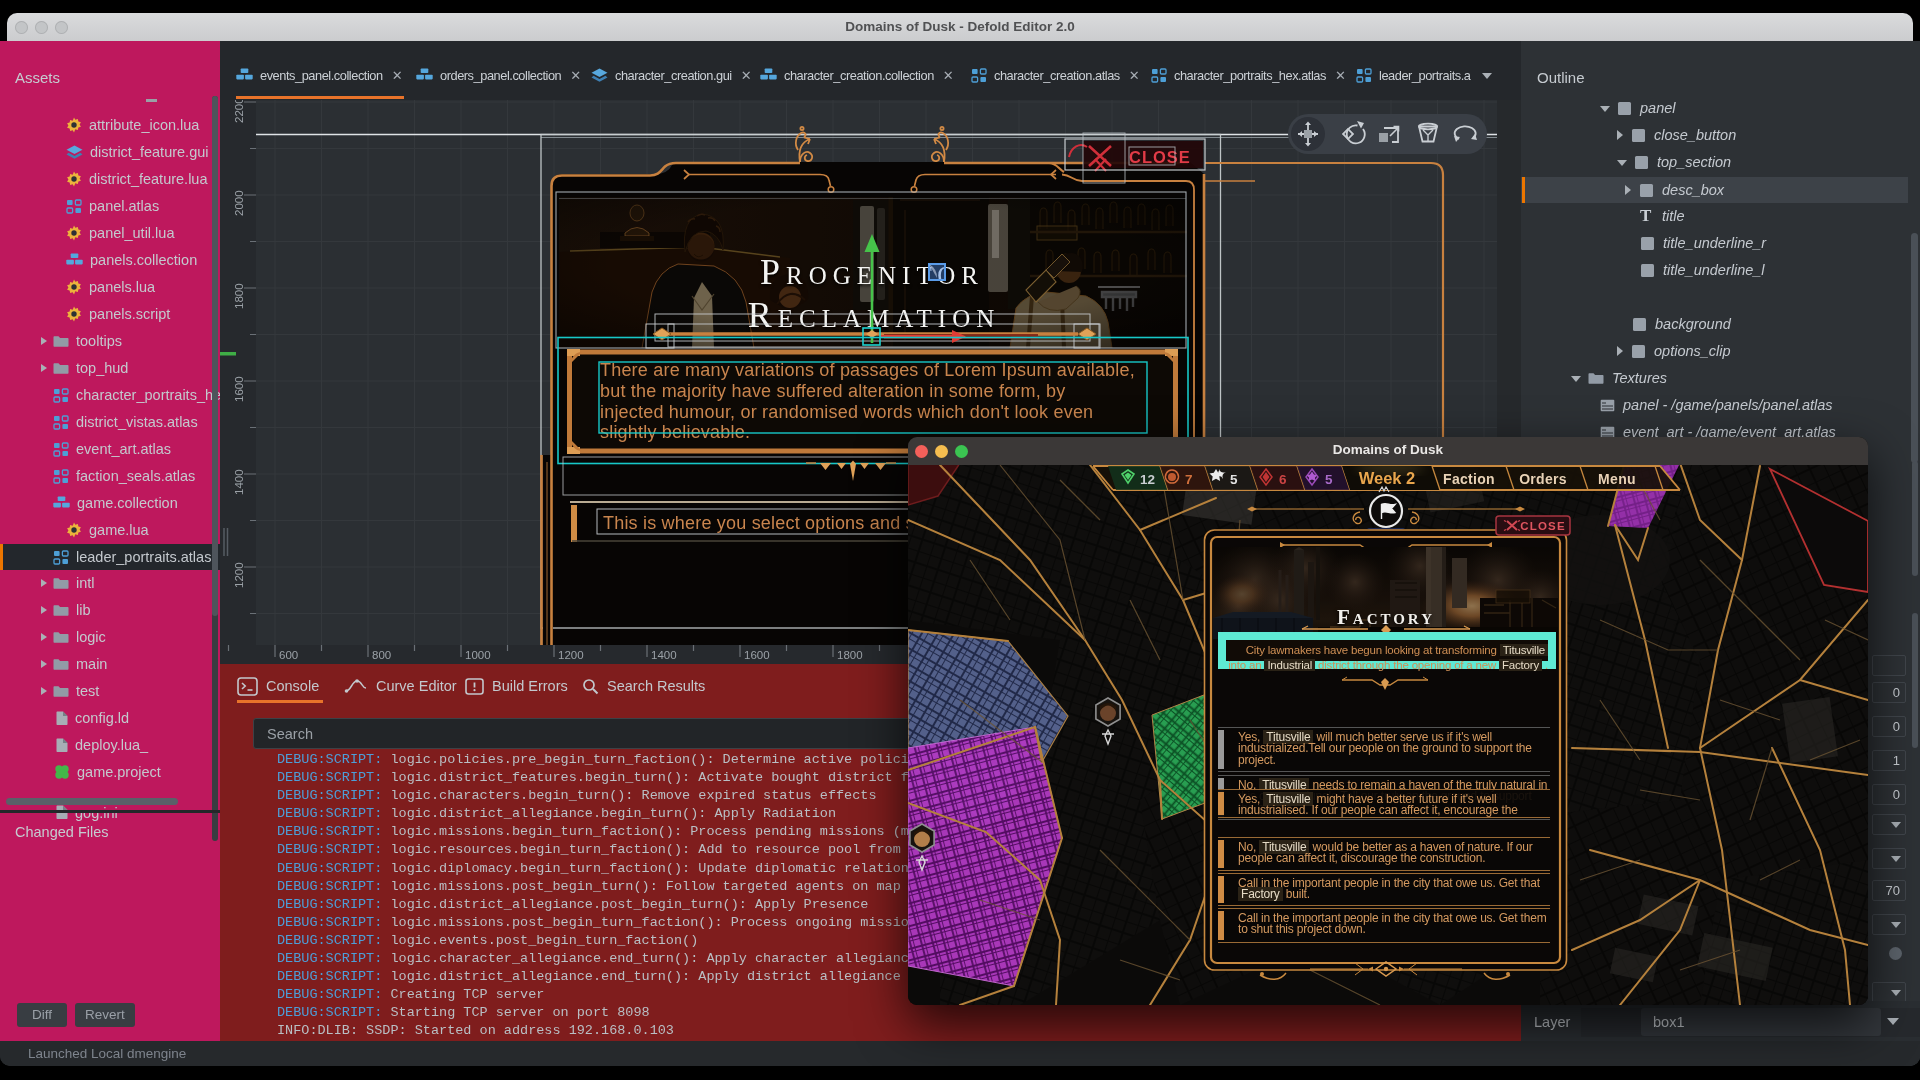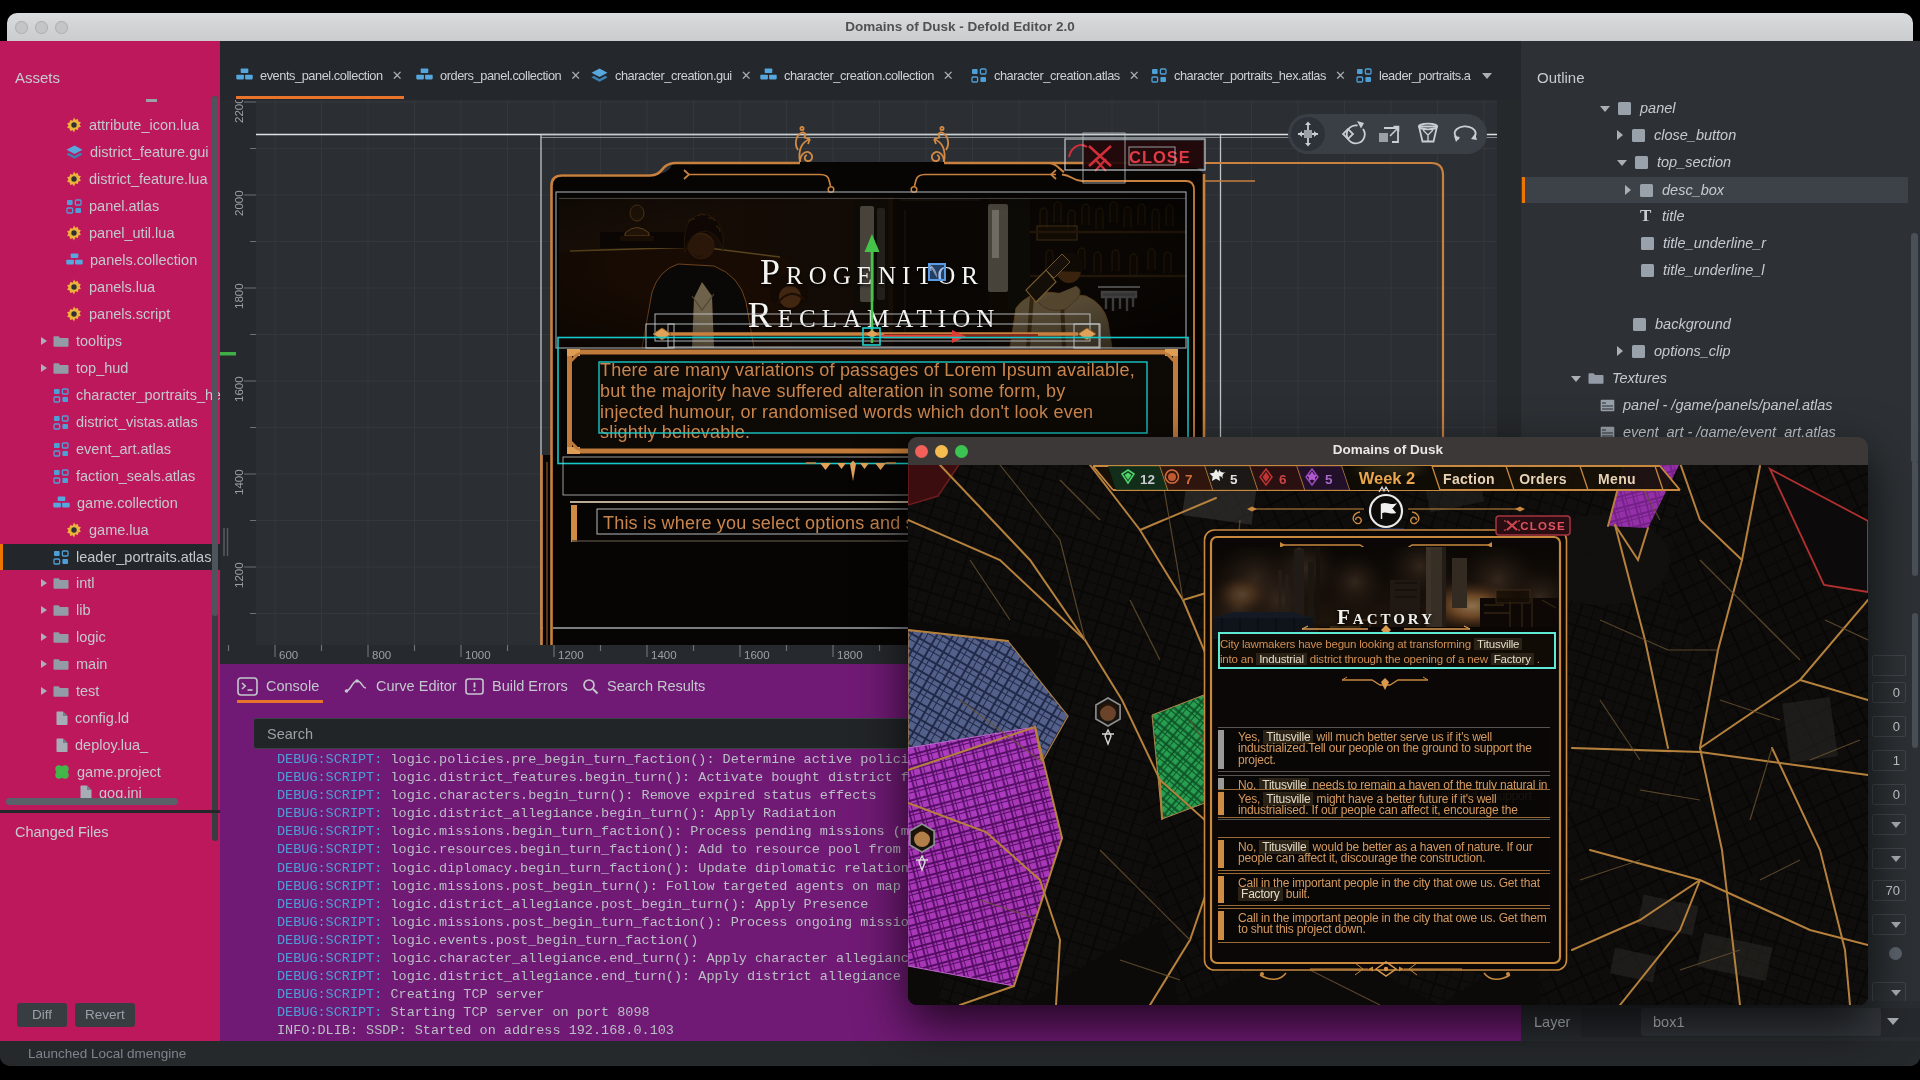--- a/index.html
+++ b/index.html
@@ -33,21 +33,21 @@
   .btn { position:absolute; height:24px; background:#383d42; border-radius:3px; color:#9aa0a7; font-size:13.5px; text-align:center; line-height:24px; }
   
   #tabstrip { position:absolute; left:220px; top:0; width:1301px; height:59px; background:#24272b; }
   .tab { position:absolute; top:21px; height:26px; display:flex; align-items:center; color:#ccd1d6; font-size:12.8px; letter-spacing:-0.45px; white-space:nowrap; }
   .tab svg { margin-right:7px; }
   .tab .x { margin-left:9px; color:#a7adb4; font-size:13px; }
   #tabu { position:absolute; left:16px; top:55px; width:168px; height:3px; background:#e8732a; }
   
   #canvas { position:absolute; left:220px; top:59px; width:1301px; height:564px; background:#2b2f33; overflow:hidden; }
   
-  #console { position:absolute; left:220px; top:623px; width:1301px; height:377px; background:#701a75; }
+  #console { position:absolute; left:220px; top:623px; width:1301px; height:377px; background:#7f1d1d; }
   .ctab { position:absolute; top:17px; height:26px; display:flex; align-items:center; color:#c3c8cd; font-size:14.5px; }
   .ctab svg { margin-right:8px; }
   #consoleu { position:absolute; left:17px; top:36px; width:86px; height:3px; background:#e8732a; }
   #csearch { position:absolute; left:33px; top:54px; width:1240px; height:31px; background:#222528;
     border:1px solid #3d4146; border-radius:3px; color:#9aa0a6; font-size:14.5px; line-height:30px; padding-left:13px; }
   #clog { position:absolute; left:57px; top:87px; width:1230px; height:286px; overflow:hidden;
     font-family:"Liberation Mono", monospace; font-size:13.5px; line-height:18.1px; color:#b9bfc4; white-space:pre; }
   #clog .d { color:#4d9ed8; }
   
   #right { position:absolute; left:1521px; top:0; width:399px; height:1025px; background:#2d3135; }
@@ -65,21 +65,21 @@
   #status { position:absolute; left:0; top:1000px; width:1920px; height:25px; background:#26292c;
     color:#7e848d; font-size:13.5px; line-height:25px; padding-left:28px; border-radius:0 0 10px 10px; }
   
   #gamewin { position:absolute; left:908px; top:437px; width:960px; height:568px; border-radius:9px;
     overflow:hidden; box-shadow:0 18px 50px rgba(0,0,0,.75); background:#0b0a09; }
   #gwtitle { position:absolute; left:0; top:0; width:960px; height:28px; background:#3b3837; }
   #gwtitle .t { position:absolute; top:5px; width:100%; text-align:center; font-size:13.5px; font-weight:bold; color:#e9e7e5; }
   .gl { position:absolute; top:7.5px; width:13px; height:13px; border-radius:50%; }
   #gwmap { position:absolute; left:0; top:0; width:960px; height:568px; }
   .descbox { position:absolute; left:310px; top:195px; width:338px; height:37px; background:rgba(18,12,7,0.92);
-    border:2px solid #5eead4; text-align:left; font-size:11.5px; letter-spacing:-0.2px; color:#cf8f55; padding-top:3px; }
+    border:8px solid #5eead4; text-align:right; font-size:11.5px; letter-spacing:-0.2px; color:#cf8f55; padding-top:3px; }
   .dline { line-height:15px; white-space:nowrap; }
   .hl { background:#2a2216; color:#e6dbc6; padding:0 3px; }
   .divider { position:absolute; left:432px; top:239px; }
   .opt { position:absolute; left:310px; width:332px; background:rgba(10,8,6,0.93); padding:4px 0 0 20px;
     font-size:12px; letter-spacing:-0.2px; line-height:11.3px; color:#d59a60; white-space:nowrap; overflow:hidden; }
   .opt div { height:11.3px; }
   .optg { border-top:1px solid #555; border-bottom:1px solid #555;margin-top:32px; }
   .opto { border-top:1px solid #9a6a35; border-bottom:1px solid #9a6a35; }
   .opt::before { content:""; position:absolute; left:0; top:2px; bottom:2px; width:6px; }
   .optg::before { background:#9a9a9a; }
@@ -284,21 +284,21 @@
       <div class="trow" style="top:718px;padding-left:54px">
           <svg width="16" height="16" viewBox="0 0 16 16">
             <circle cx="5" cy="5" r="3.7" fill="#43b649"></circle>
             <circle cx="11" cy="5" r="3.7" fill="#43b649"></circle>
             <circle cx="5" cy="11" r="3.7" fill="#43b649"></circle>
             <circle cx="11" cy="11" r="3.7" fill="#43b649"></circle>
             <circle cx="8" cy="8" r="3" fill="#43b649"></circle>
           </svg>
           <span class="lbl">game.project</span>
         </div>
-      <div class="trow" style="top:744px;padding-left:80px;height:16px;align-items:flex-start">
+      <div class="trow" style="top:764px;padding-left:56px;height:16px;align-items:flex-start">
           <svg width="12" height="15" viewBox="0 0 12 15">
             <path d="M0.5 1.5c0-.6.4-1 1-1h5.5l4.5 4.5v8c0 .6-.4 1-1 1h-9c-.6 0-1-.4-1-1z" fill="#a7adb5"></path>
             <path d="M7 0.5l4.5 4.5H7z" fill="#767d86"></path>
           </svg>
           <span class="lbl">gog.ini</span>
         </div>
       <div id="lscroll-v"></div>
       <div id="lscroll-vt"></div>
       <div id="lscroll-h"></div>
       <div id="chdiv"></div>

